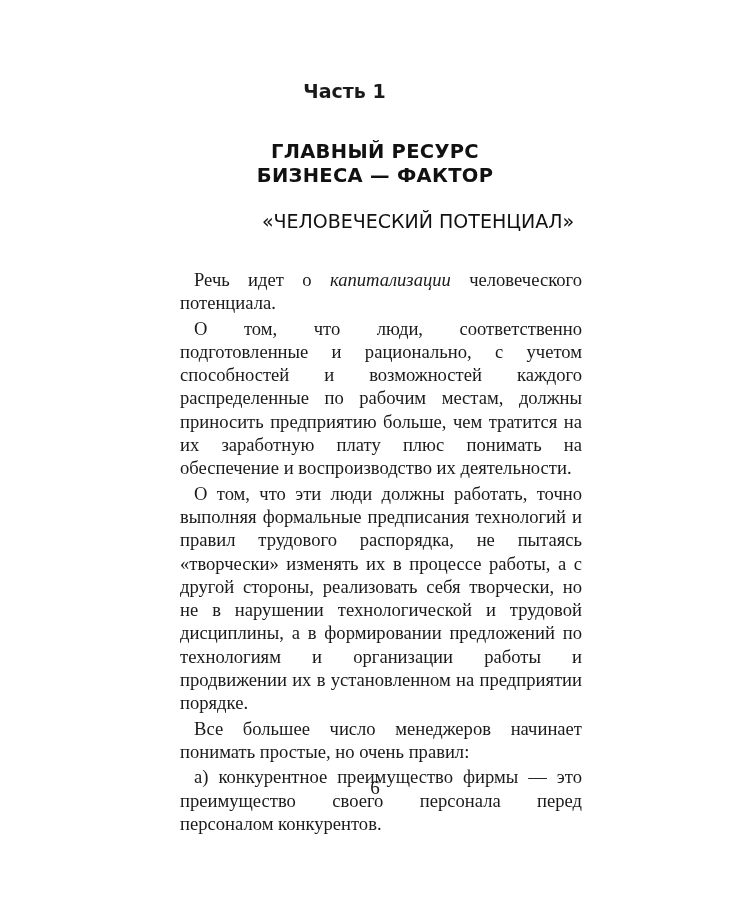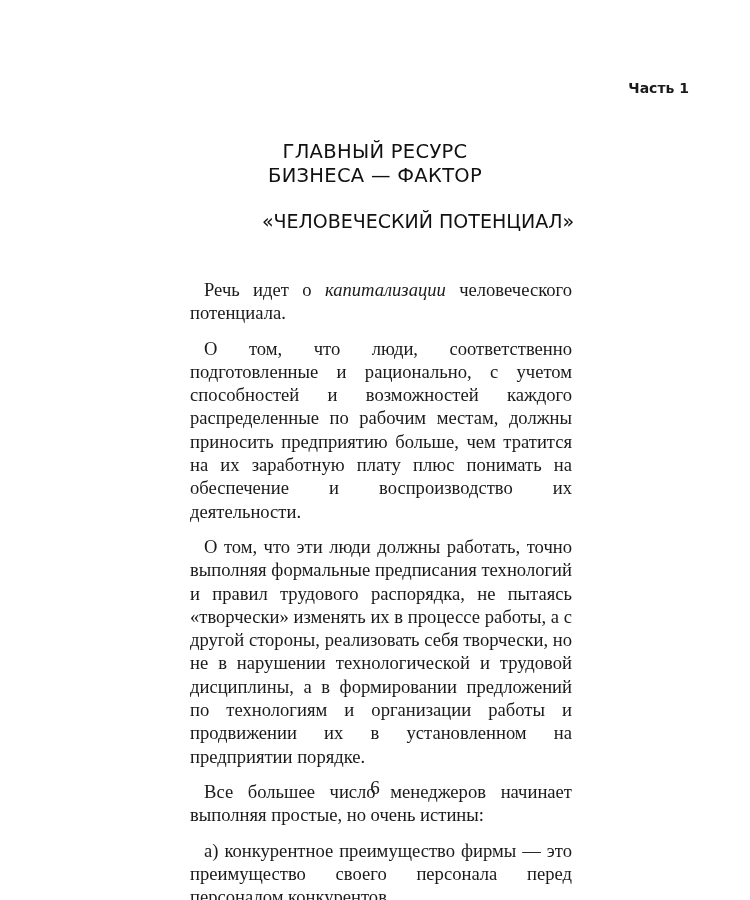--- a/index.html
+++ b/index.html
@@ -1,38 +1,38 @@
 <!DOCTYPE html>
 <html><head>
 <meta charset="utf-8">
 <style>
   html, body { margin:0; padding:0; background:#ffffff; }
   body { width:750px; height:900px; position:relative; overflow:hidden; }
   .page { position:absolute; left:0; top:0; width:750px; height:900px; background:#fff; }
   .part {
-    position:absolute; left:0; width:689px; top:80px; text-align:right;
-    font-family:"DejaVu Sans", sans-serif; font-size:14px; font-weight:bold; color:#1a1a1a;
+    position:absolute; left:0; width:689px; top:80px; text-align:center;
+    font-family:"DejaVu Sans", sans-serif; font-size:19px; font-weight:bold; color:#1a1a1a;
   }
   .chapter {
     position:absolute; left:0; width:750px; top:140px; text-align:center;
-    font-family:"DejaVu Sans", sans-serif; font-size:19.5px; font-weight:400; color:#111;
+    font-family:"DejaVu Sans", sans-serif; font-size:19.5px; font-weight:700; color:#111;
     line-height:24px; letter-spacing:0.3px;
   }
   .section {
     position:absolute; left:0; width:750px; top:210px; text-align:center;
     font-family:"DejaVu Sans", sans-serif; font-size:19px; font-weight:normal; color:#111;
     line-height:23px;
     padding-left:43px;
   }
   .body {
     position:absolute; left:178px; width:406px; top:266px;
     font-family:"Liberation Serif", serif; font-size:18.6px; color:#1a1a1a;
     line-height:23.3px; text-align:justify;
   }
-  .body p { margin:12px; text-indent:14px; hyphens:manual; }
+  .body p { margin:2px; text-indent:14px; hyphens:manual; }
   .body em { font-style:italic; }
   .pagenum {
     position:absolute; left:0; width:750px; top:777px; text-align:center;
     font-family:"Liberation Serif", serif; font-size:19px; color:#1a1a1a;
   }
 </style>
 </head>
 <body>
 
 <div class="page">
@@ -44,19 +44,19 @@
   </div>
 
   <div class="section">
     <div>«ЧЕЛОВЕЧЕСКИЙ ПОТЕНЦИАЛ»</div>
   </div>
 
   <div class="body">
     <p><span>Речь идет о </span><em>капитализации</em><span> человеческого потенциала.</span></p>
     <p>О том, что люди, соответственно подготовленные и рационально, с учетом способностей и возможностей каждого распределенные по рабочим местам, должны приносить предприятию больше, чем тратится на их заработную плату плюс понимать на обеспечение и воспроизводство их деятельности.</p>
     <p>О том, что эти люди должны работать, точно выполняя формальные предписания технологий и правил трудового распорядка, не пытаясь «творчески» изменять их в процессе работы, а с другой стороны, реализовать себя творчески, но не в нарушении технологической и трудовой дисциплины, а в формировании предложений по технологиям и организации работы и продвижении их в установленном на предприятии порядке.</p>
-    <p>Все большее число менеджеров начинает выполняя простые, но очень истины:</p>
+    <p>Все большее число менеджеров начинает понимать простые, но очень правил:</p>
     <p>а) конкурентное преимущество фирмы — это преимущество своего персонала перед персоналом конкурентов.</p>
 
   </div>
 
   <div class="pagenum">6</div>
 </div>
 
 </body></html>

